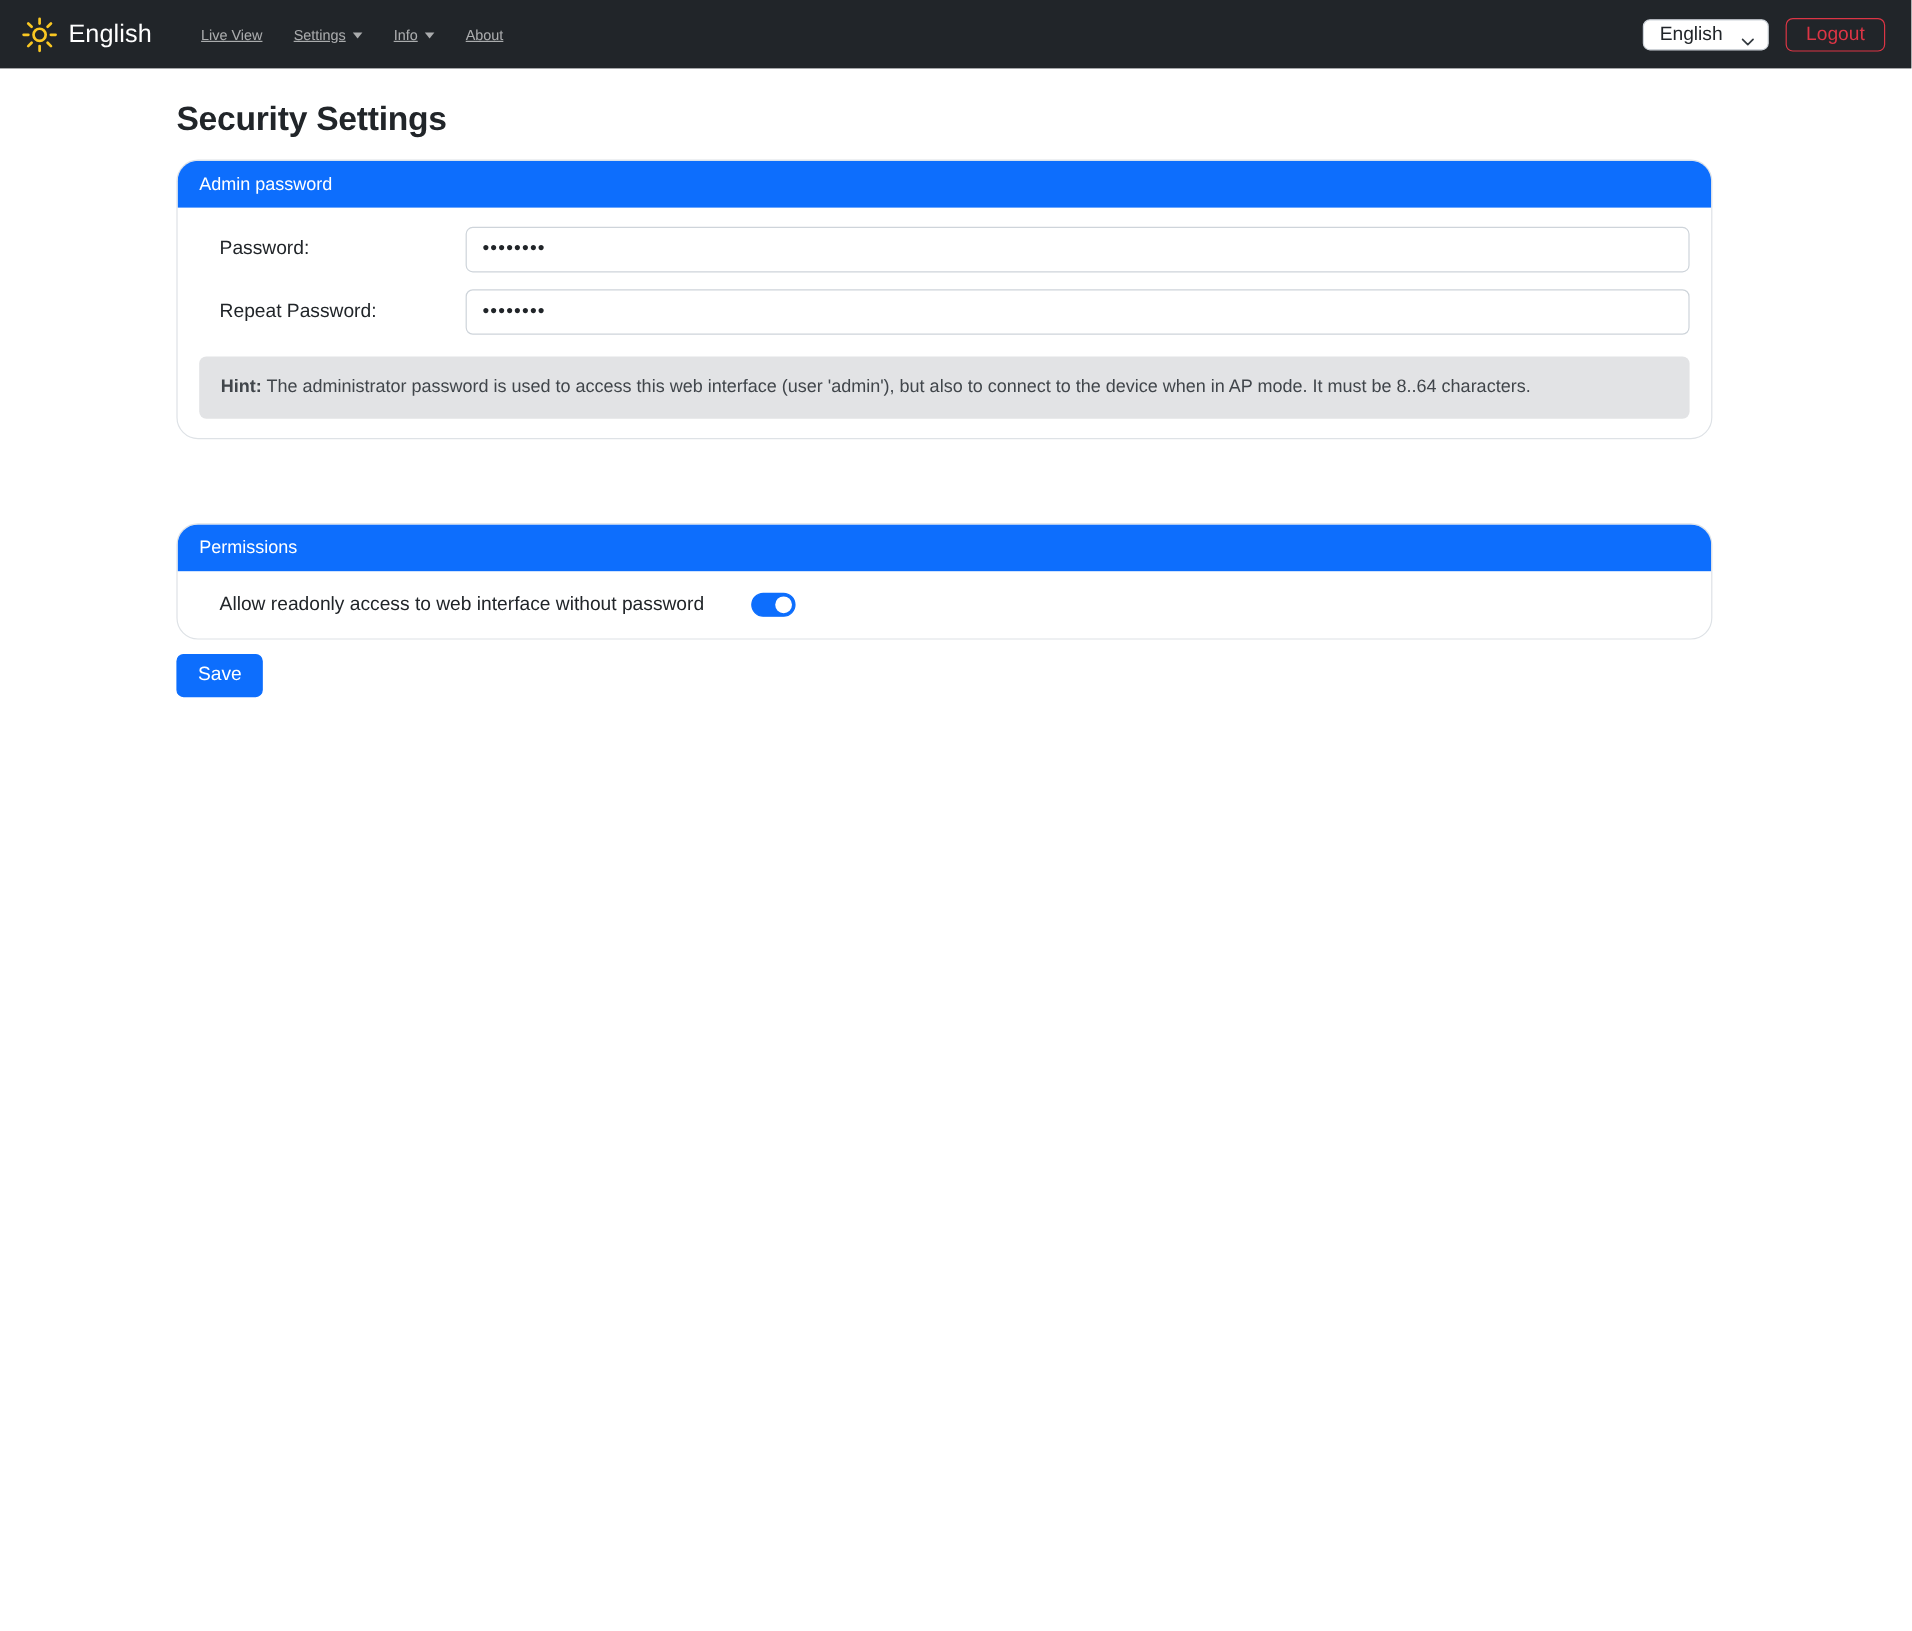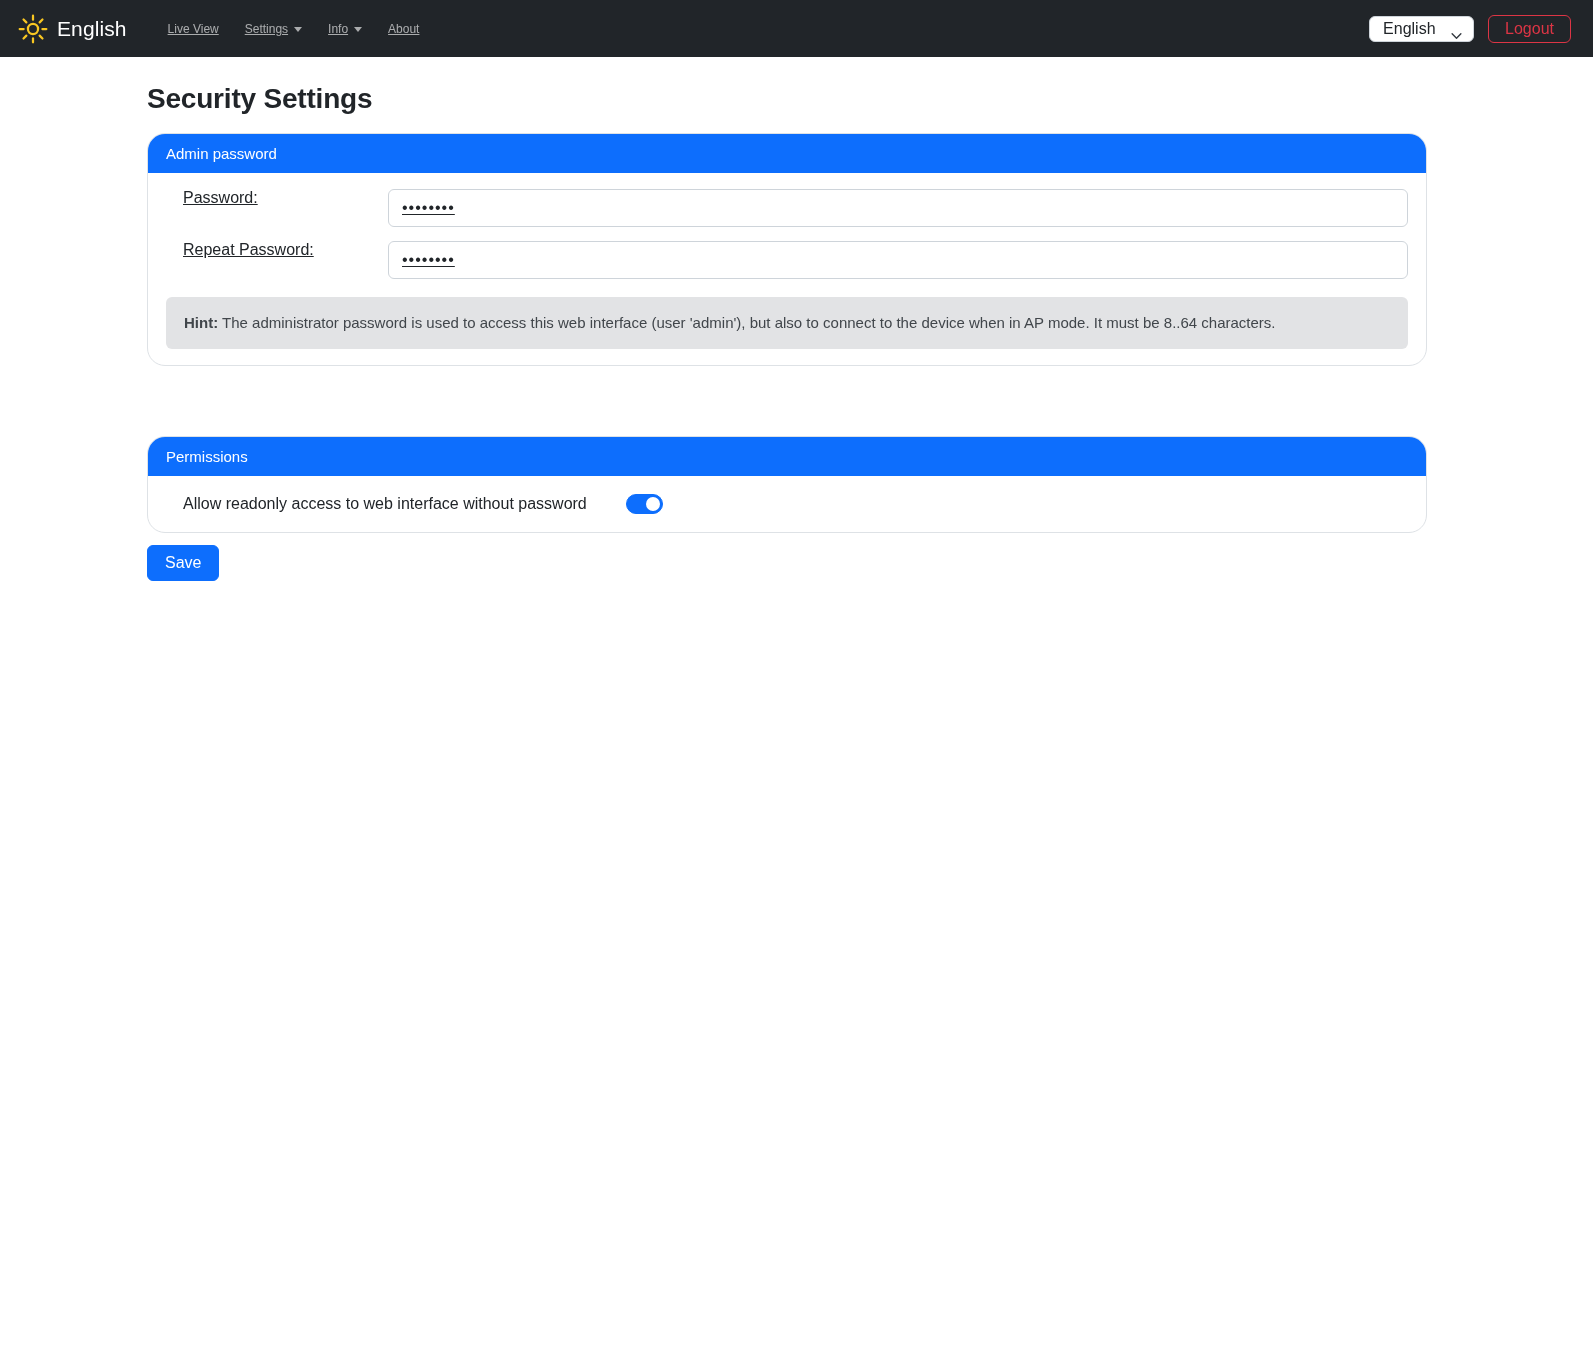--- a/index.html
+++ b/index.html
@@ -126,23 +126,22 @@
     background: #0d6efd;
     color: #ffffff;
     font-size: 15px;
     padding: 11px 18px;
   }
   .card-body {
     padding: 16px 18px 16px 18px;
   }
   .form-row {
     display: flex;
-    align-items: flex-start;
+    align-items: center;
     margin-bottom: 14px;
-    text-decoration: underline;
   }
   .form-label {
     width: 222px;
     font-size: 16px;
     color: #212529;
     padding-left: 17px;
   }
   .form-control {
     flex: 1;
     height: 38px;

